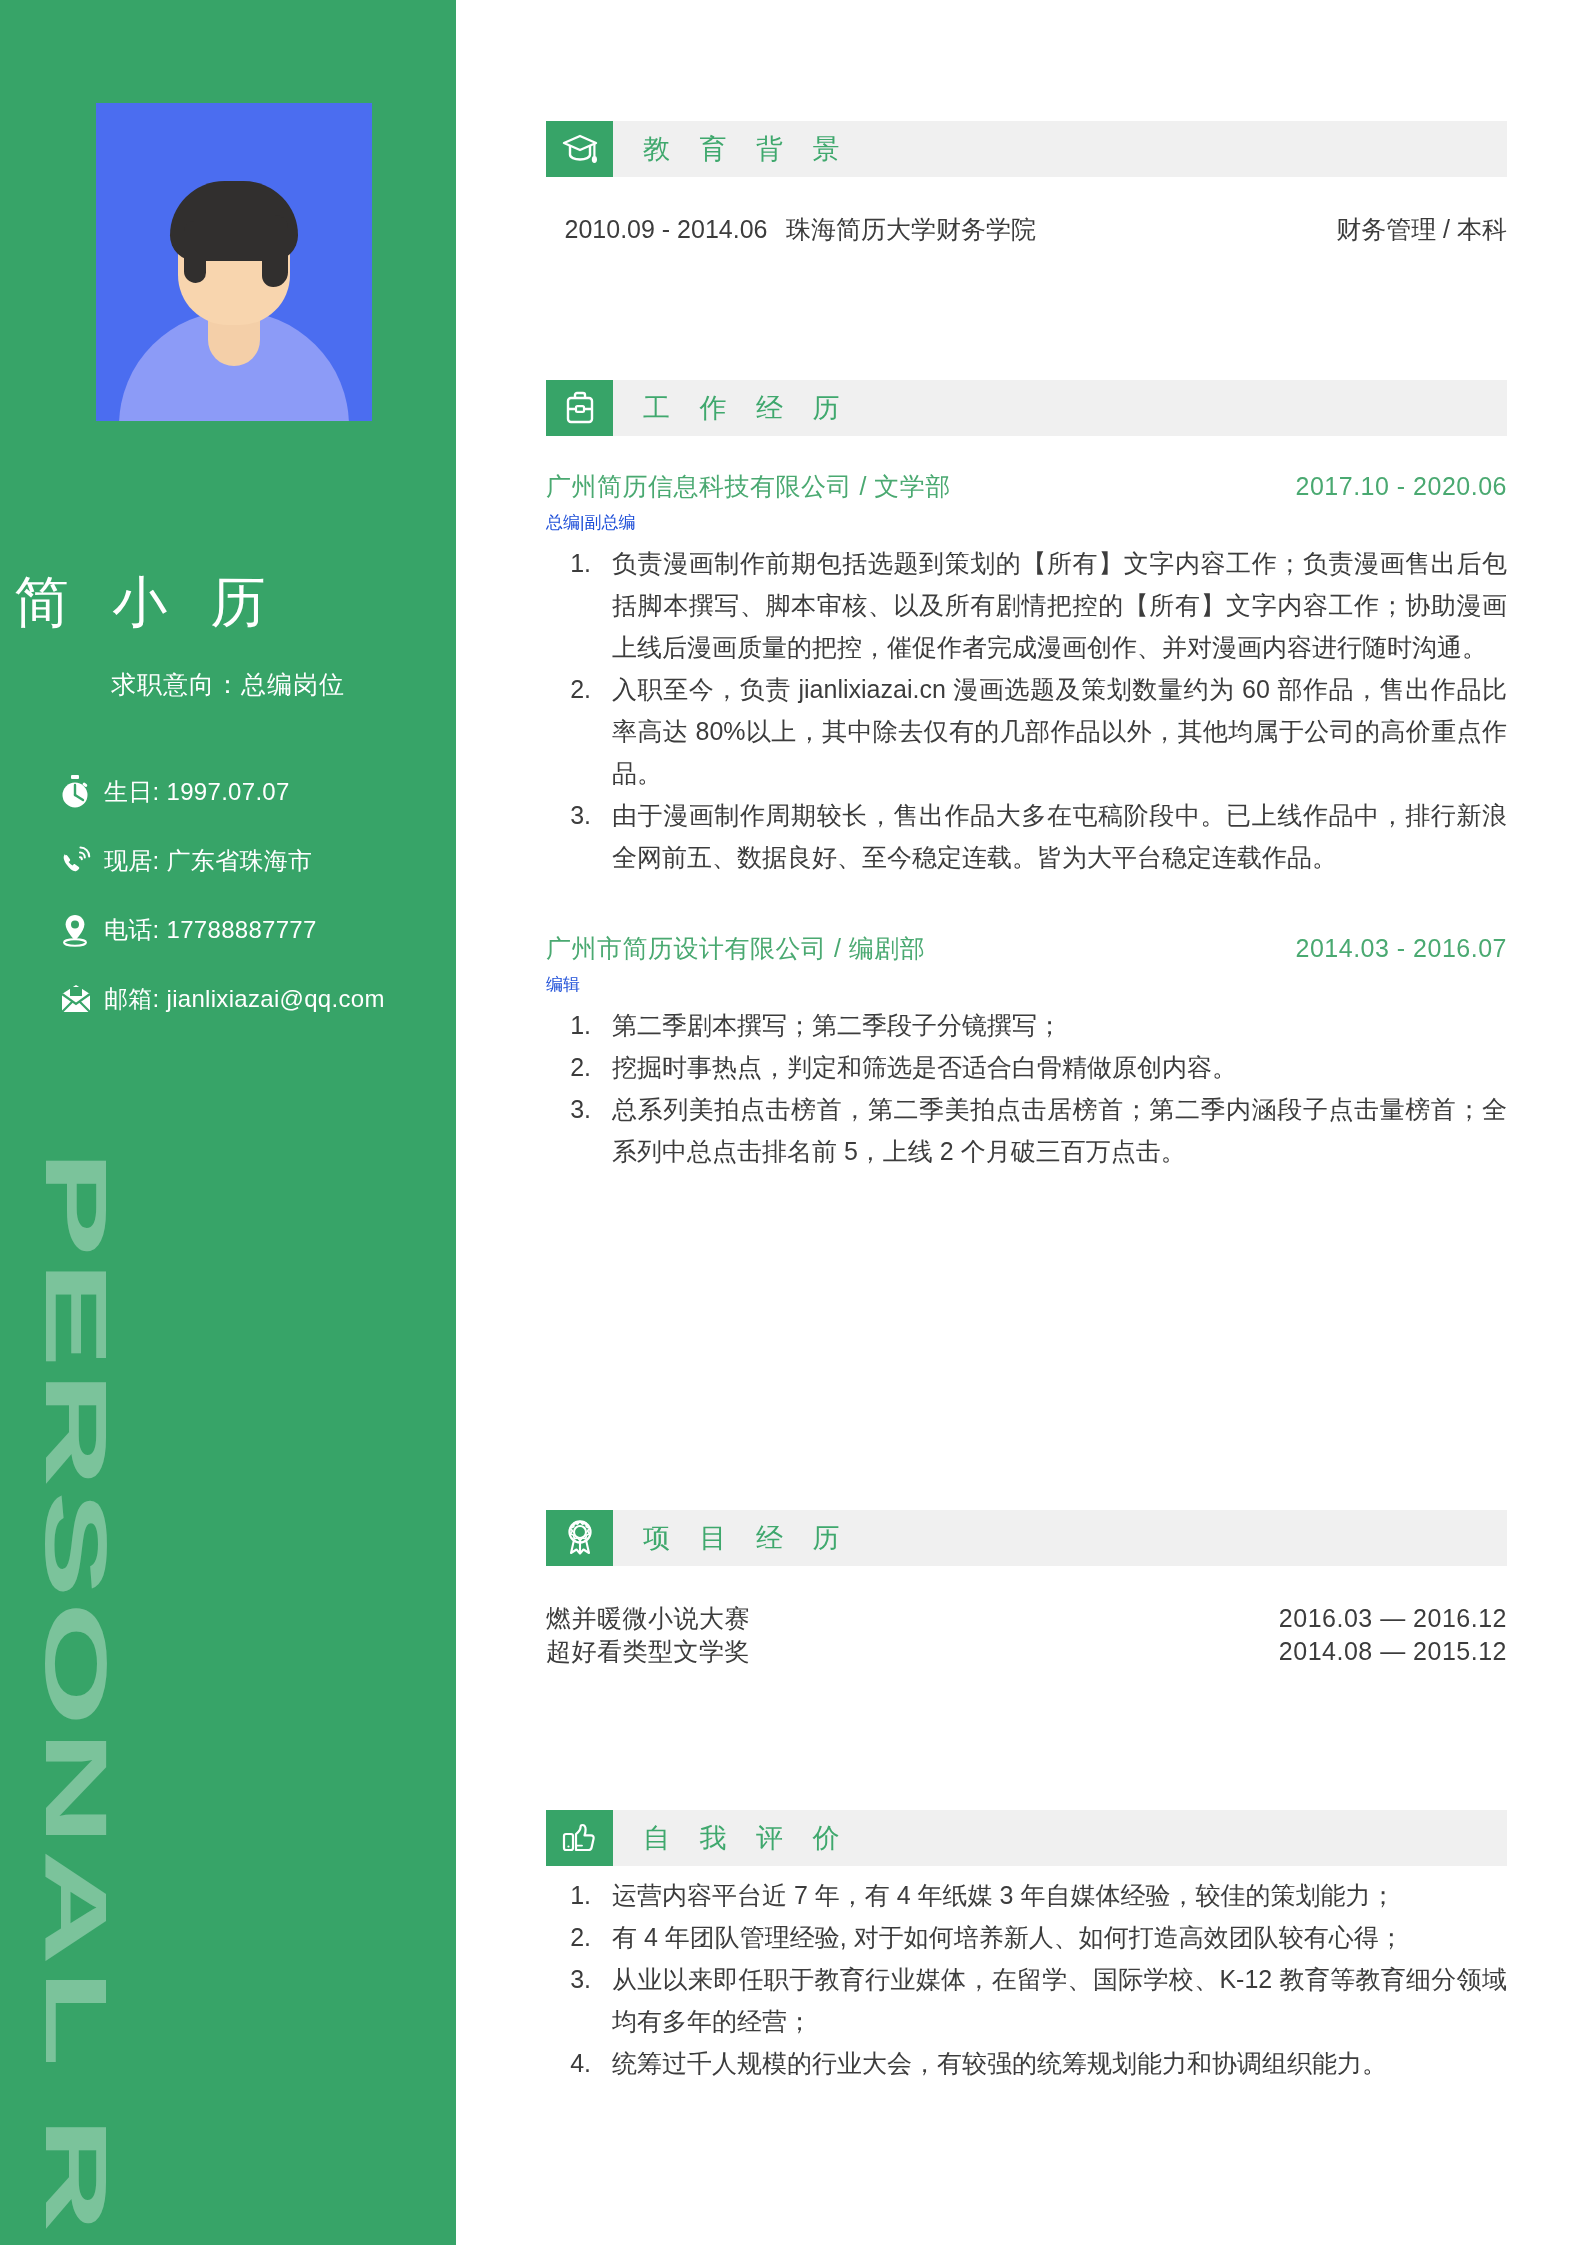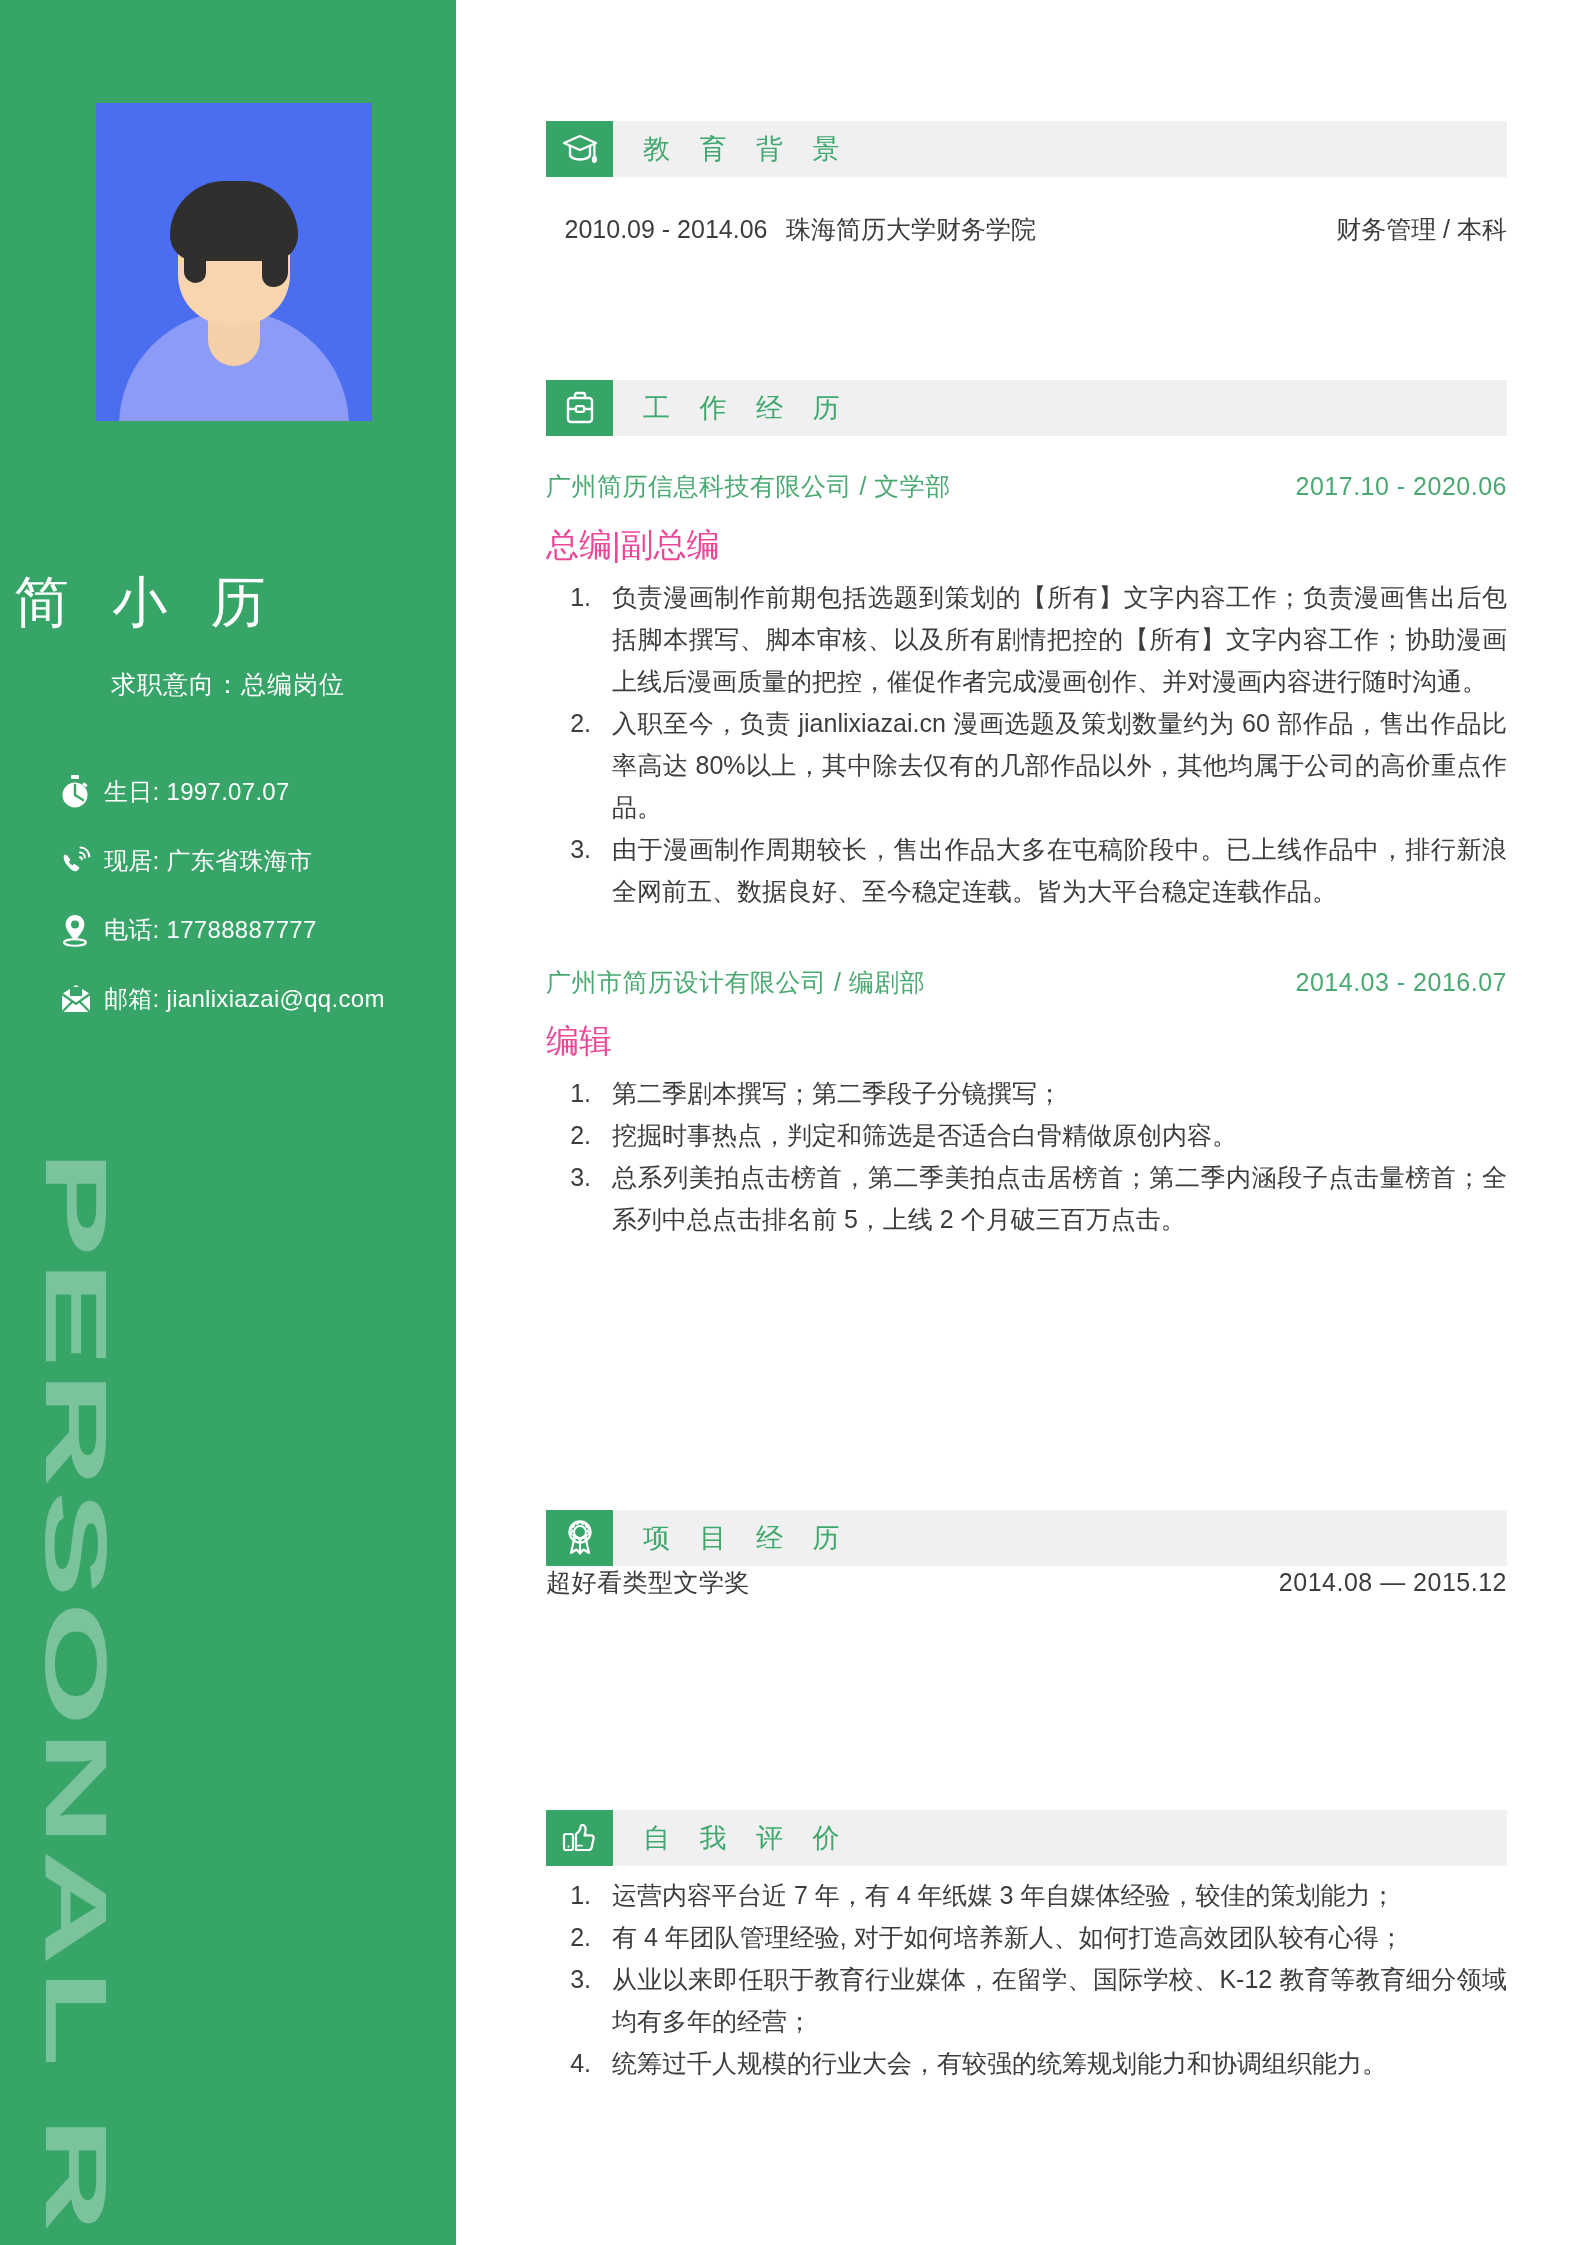--- a/index.html
+++ b/index.html
@@ -225,23 +225,23 @@
   .job-head {
     display: flex;
     justify-content: space-between;
     align-items: center;
     color: #4aa971;
     font-size: 25px;
   }
   .job-company { letter-spacing: 0.5px; }
   .job-date { letter-spacing: 0.5px; }
   .job-role {
-    color: #ec4899;
-    font-size: 33px;
-    margin-top: 20px;
+    color: #1d4ed8;
+    font-size: 17px;
+    margin-top: 8px;
   }
 
   ol.bullets {
     margin: 8px 0 0 0;
     padding: 0 0 0 52px;
     list-style: decimal;
     color: #3c3c3c;
     font-size: 25px;
     line-height: 1.68;
   }
@@ -409,20 +409,24 @@
         <svg width="34" height="38" viewBox="0 0 34 38" fill="none">
           <circle cx="17" cy="13" r="10.5" stroke="#fff" stroke-width="2.3" fill="none"></circle>
           <circle cx="17" cy="13" r="6" stroke="#fff" stroke-width="2.1" fill="none"></circle>
           <path d="M17 2.5 L19.4 5 L22.8 4.3 L23.3 7.7 L26.4 9.2 L24.6 12 L26.4 14.8 L23.3 16.3 L22.8 19.7 L19.4 19 L17 21.5 L14.6 19 L11.2 19.7 L10.7 16.3 L7.6 14.8 L9.4 12 L7.6 9.2 L10.7 7.7 L11.2 4.3 L14.6 5 Z" stroke="#fff" stroke-width="1.7" fill="none"></path>
           <path d="M11 21 L8 34 L13.5 30.5 L17 34.5 L17 22" stroke="#fff" stroke-width="2.1" fill="none" stroke-linejoin="round"></path>
           <path d="M23 21 L26 34 L20.5 30.5 L17 34.5" stroke="#fff" stroke-width="2.1" fill="none" stroke-linejoin="round"></path>
         </svg>
       </span>
       <span class="sec-title">项 目 经 历</span>
     </div>
+    <div class="proj-row first">
+      <span class="proj-name">燃并暖微小说大赛</span>
+      <span class="proj-date">2016.03 — 2016.12</span>
+    </div>
     <div class="proj-row">
       <span class="proj-name">超好看类型文学奖</span>
       <span class="proj-date">2014.08 — 2015.12</span>
     </div>
   </div>
 
   <div class="section" style="top:1794px;">
     <div class="sec-header">
       <span class="sec-icon">
         <svg width="38" height="34" viewBox="0 0 38 34" fill="none">

